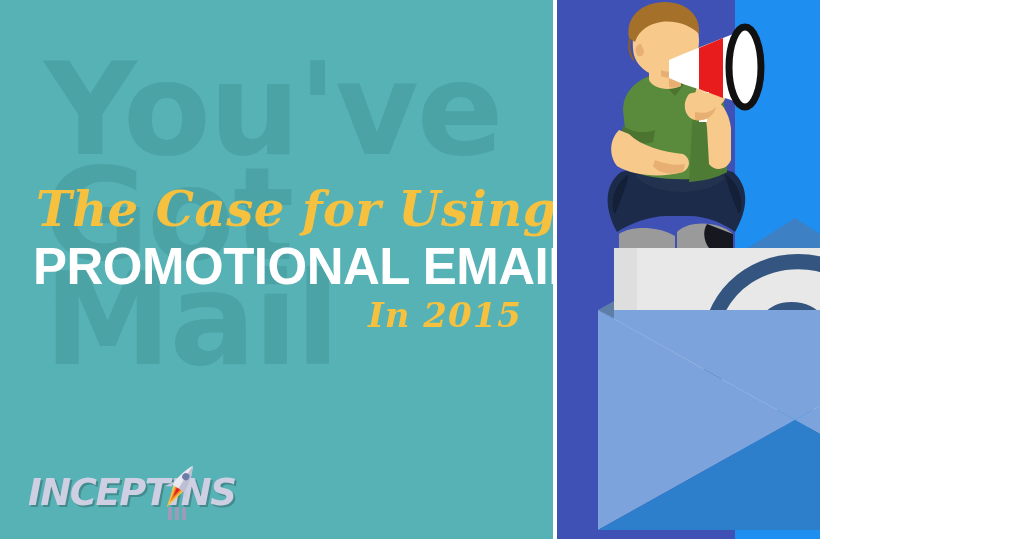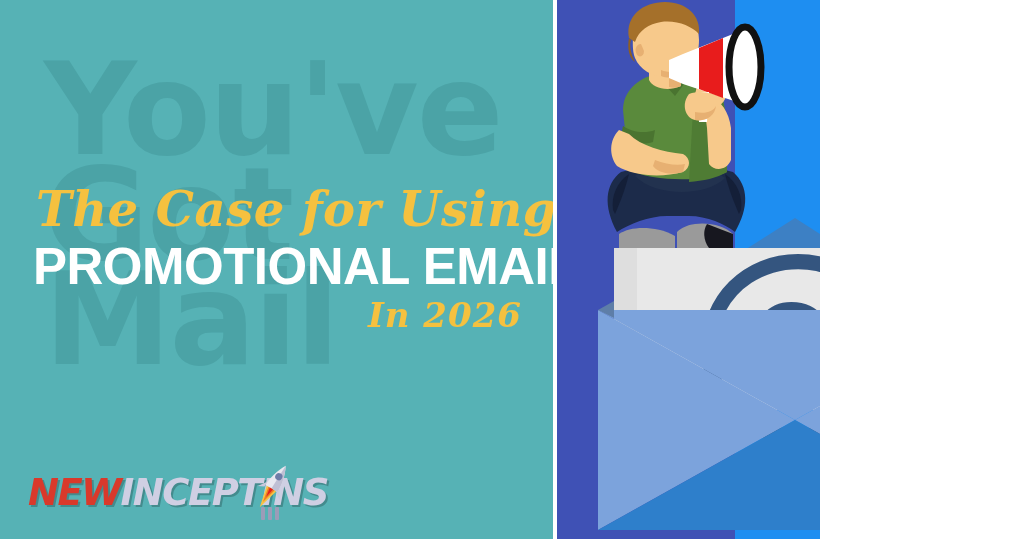--- a/index.html
+++ b/index.html
@@ -156,25 +156,24 @@
 
   <div class="left-panel">
 
     <div class="watermark">You've
 Got
 Mail</div>
 
     <div class="headline-stack">
       <div class="kicker">The Case for Using</div>
       <div class="headline">PROMOTIONAL EMAIL</div>
-      <div class="year">In 2026</div>
+      <div class="year">In 2015</div>
     </div>
 
     <div class="logo">
-      <span class="logo-new">NEW</span>
       <span class="logo-rest-wrap">
         <span class="logo-inceptions">INCEPTI</span><span class="logo-inceptions">NS</span>
 
         
         <svg class="rocket-svg" viewBox="0 0 36 52">
           <g transform="rotate(32 18 26)">
             <path d="M18 2 C23 11 25 21 25 29 L11 29 C11 21 13 11 18 2 Z" fill="#E8E8F0"></path>
             <path d="M18 2 C23 11 25 21 25 29 L18 29 Z" fill="#BFBFD4"></path>
             <circle cx="18" cy="15" r="3.6" fill="#6E7CA8"></circle>
             <path d="M11 25 L5 34 L11 31 Z" fill="#C9C9DE"></path>

